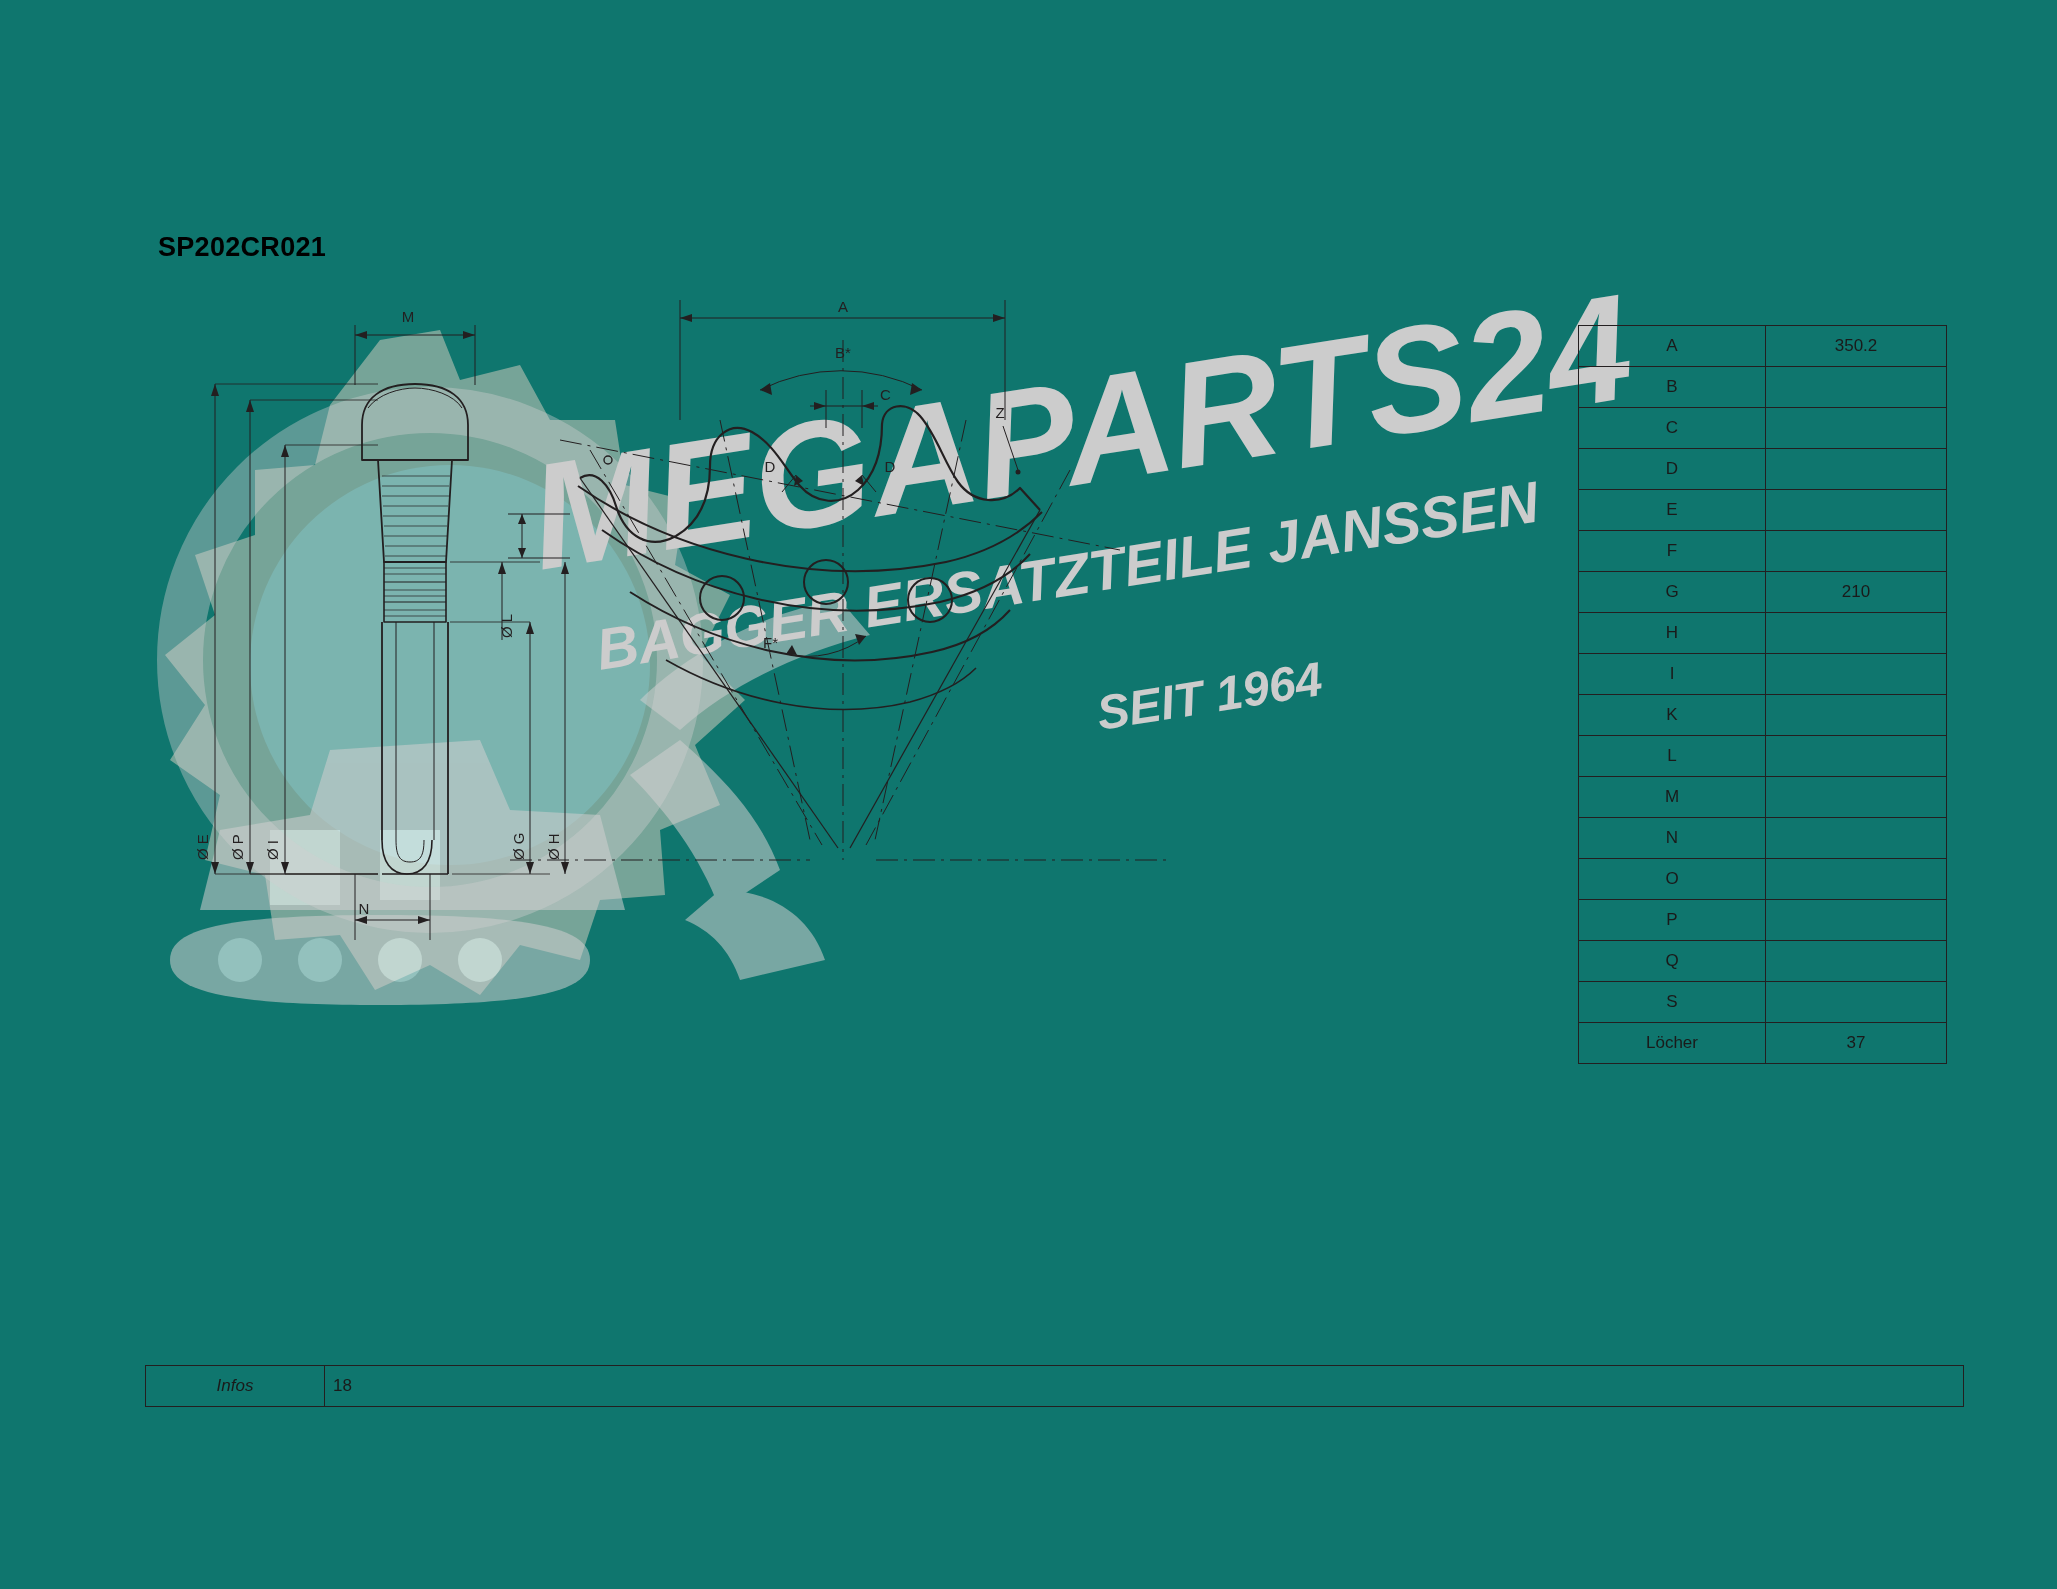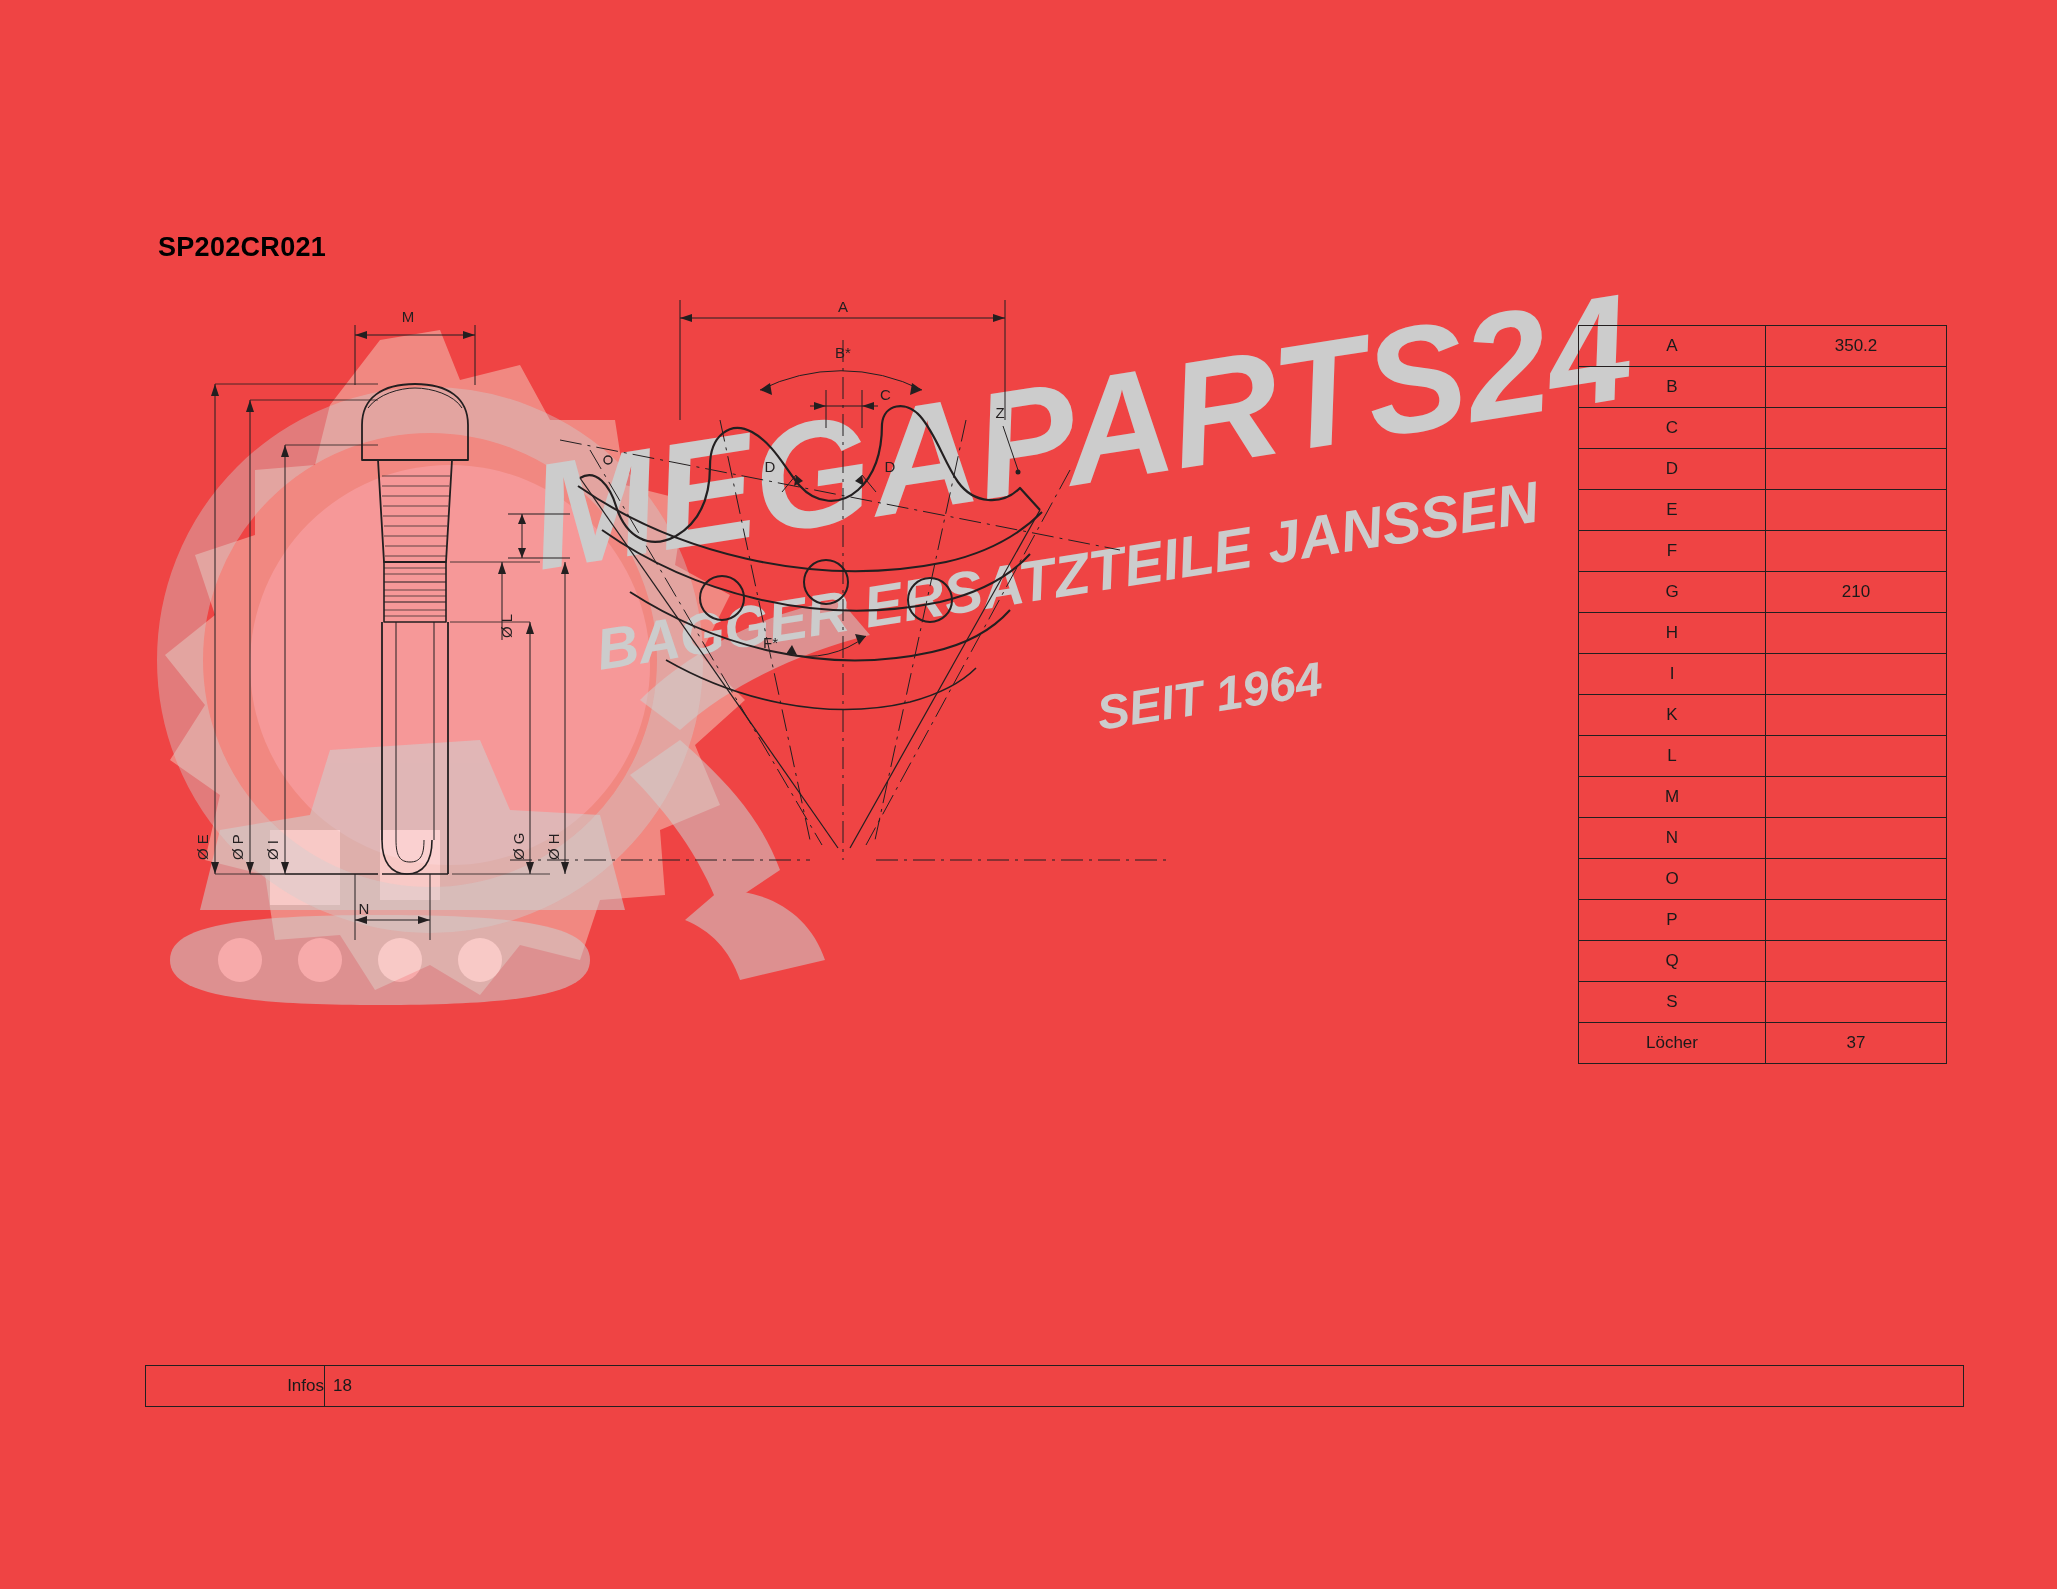--- a/index.html
+++ b/index.html
@@ -9,21 +9,21 @@
   }
   body {
     font-family: "Liberation Sans", sans-serif;
     color: #1a1a1a;
   }
   #page {
     position: relative;
     width: 2057px;
     height: 1589px;
     overflow: hidden;
-    background: #ef4444;
+    background: #0f766e;
   }
 
   
   #part-title {
     position: absolute;
     left: 158px;
     top: 232px;
     font-size: 27px;
     font-weight: bold;
     letter-spacing: 0.3px;
@@ -83,22 +83,23 @@
   }
   #infos-table td {
     border: 1px solid #231f20;
     height: 40px;
     line-height: 40px;
     padding: 0 0 0 8px;
     vertical-align: middle;
   }
   #infos-table td.label {
     width: 178px;
-    text-align: right;
+    text-align: center;
     padding-left: 0;
+    font-style: italic;
   }
   #infos-table td.value {
     width: 1630px;
     text-align: left;
   }
 </style>
 </head>
 <body>
 
 <div id="page">

